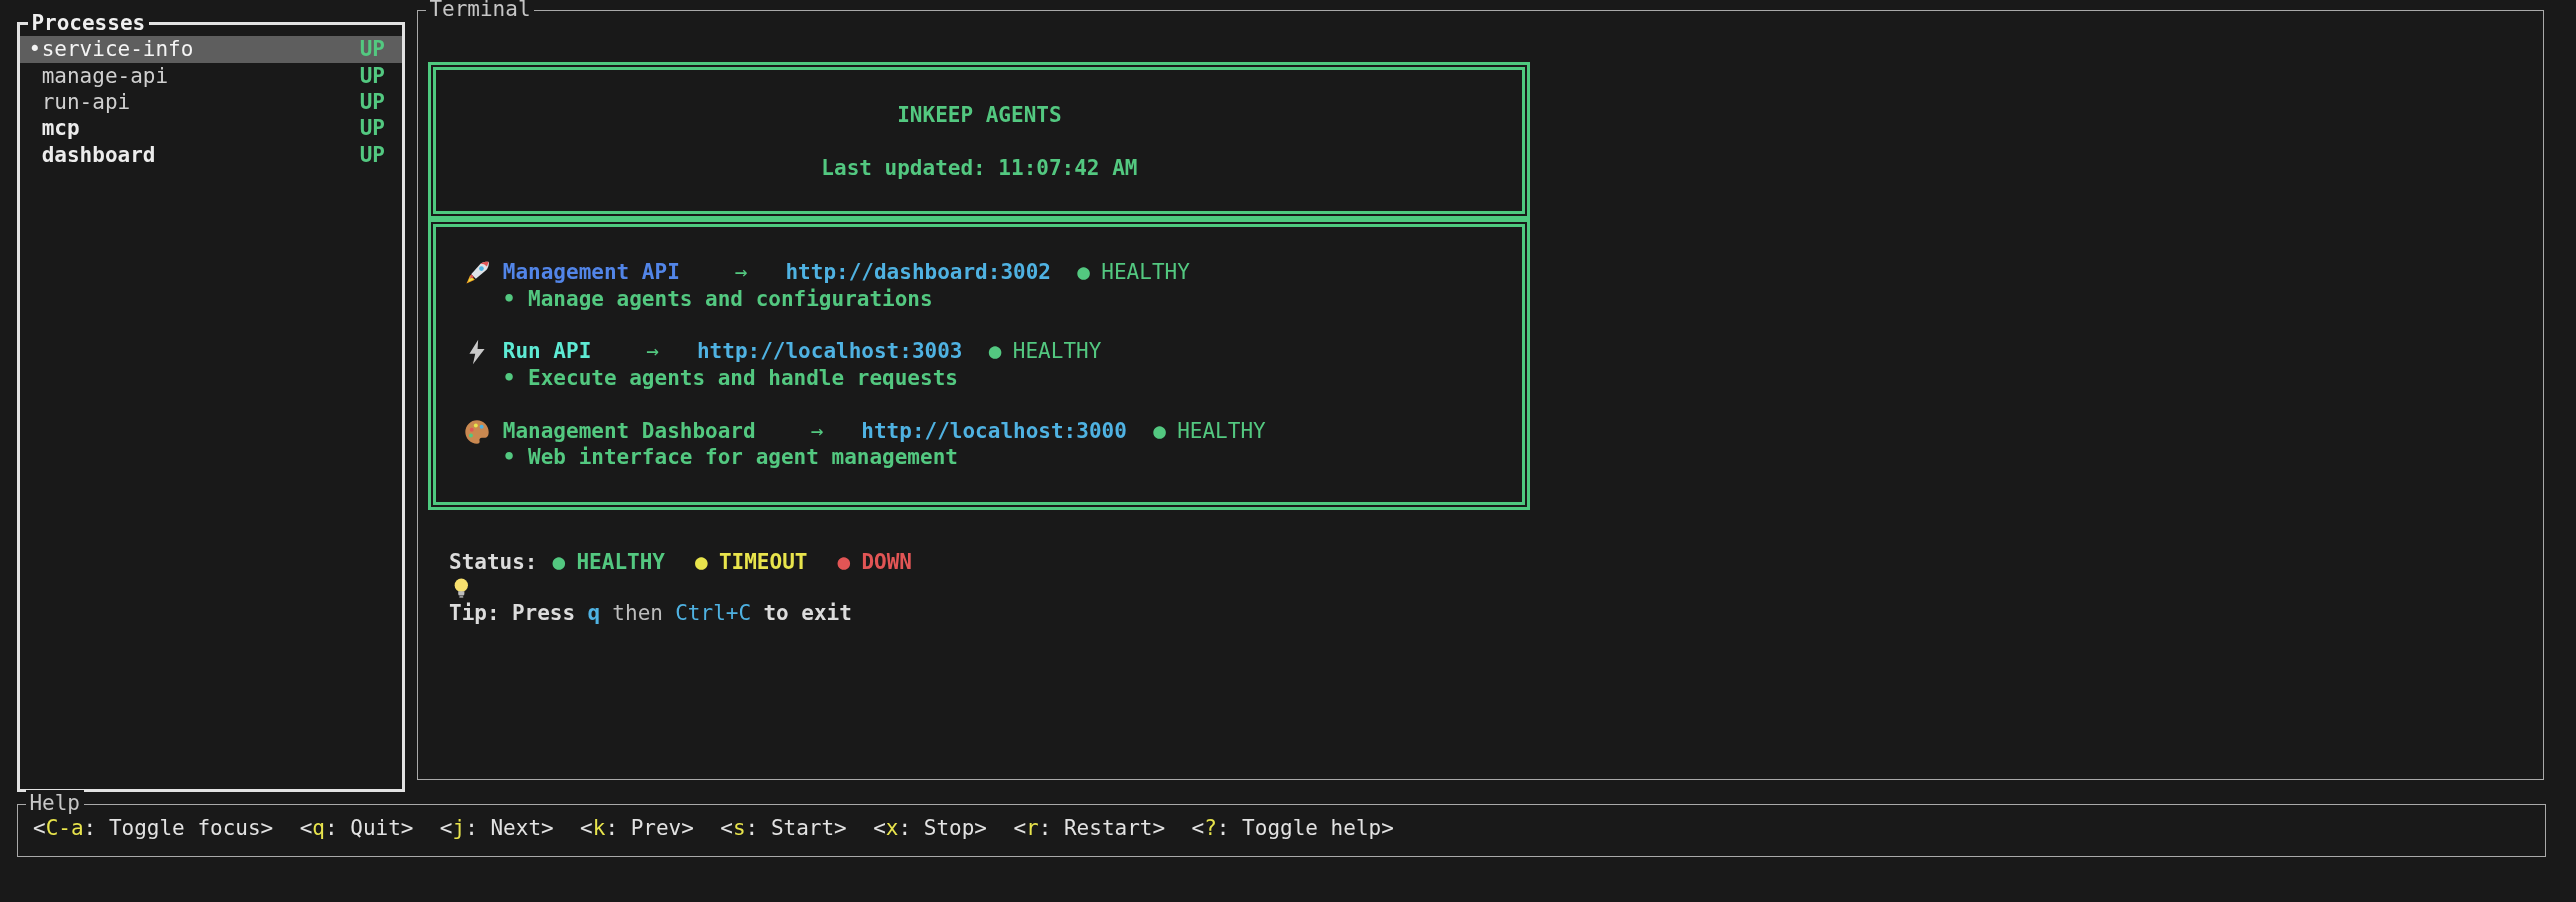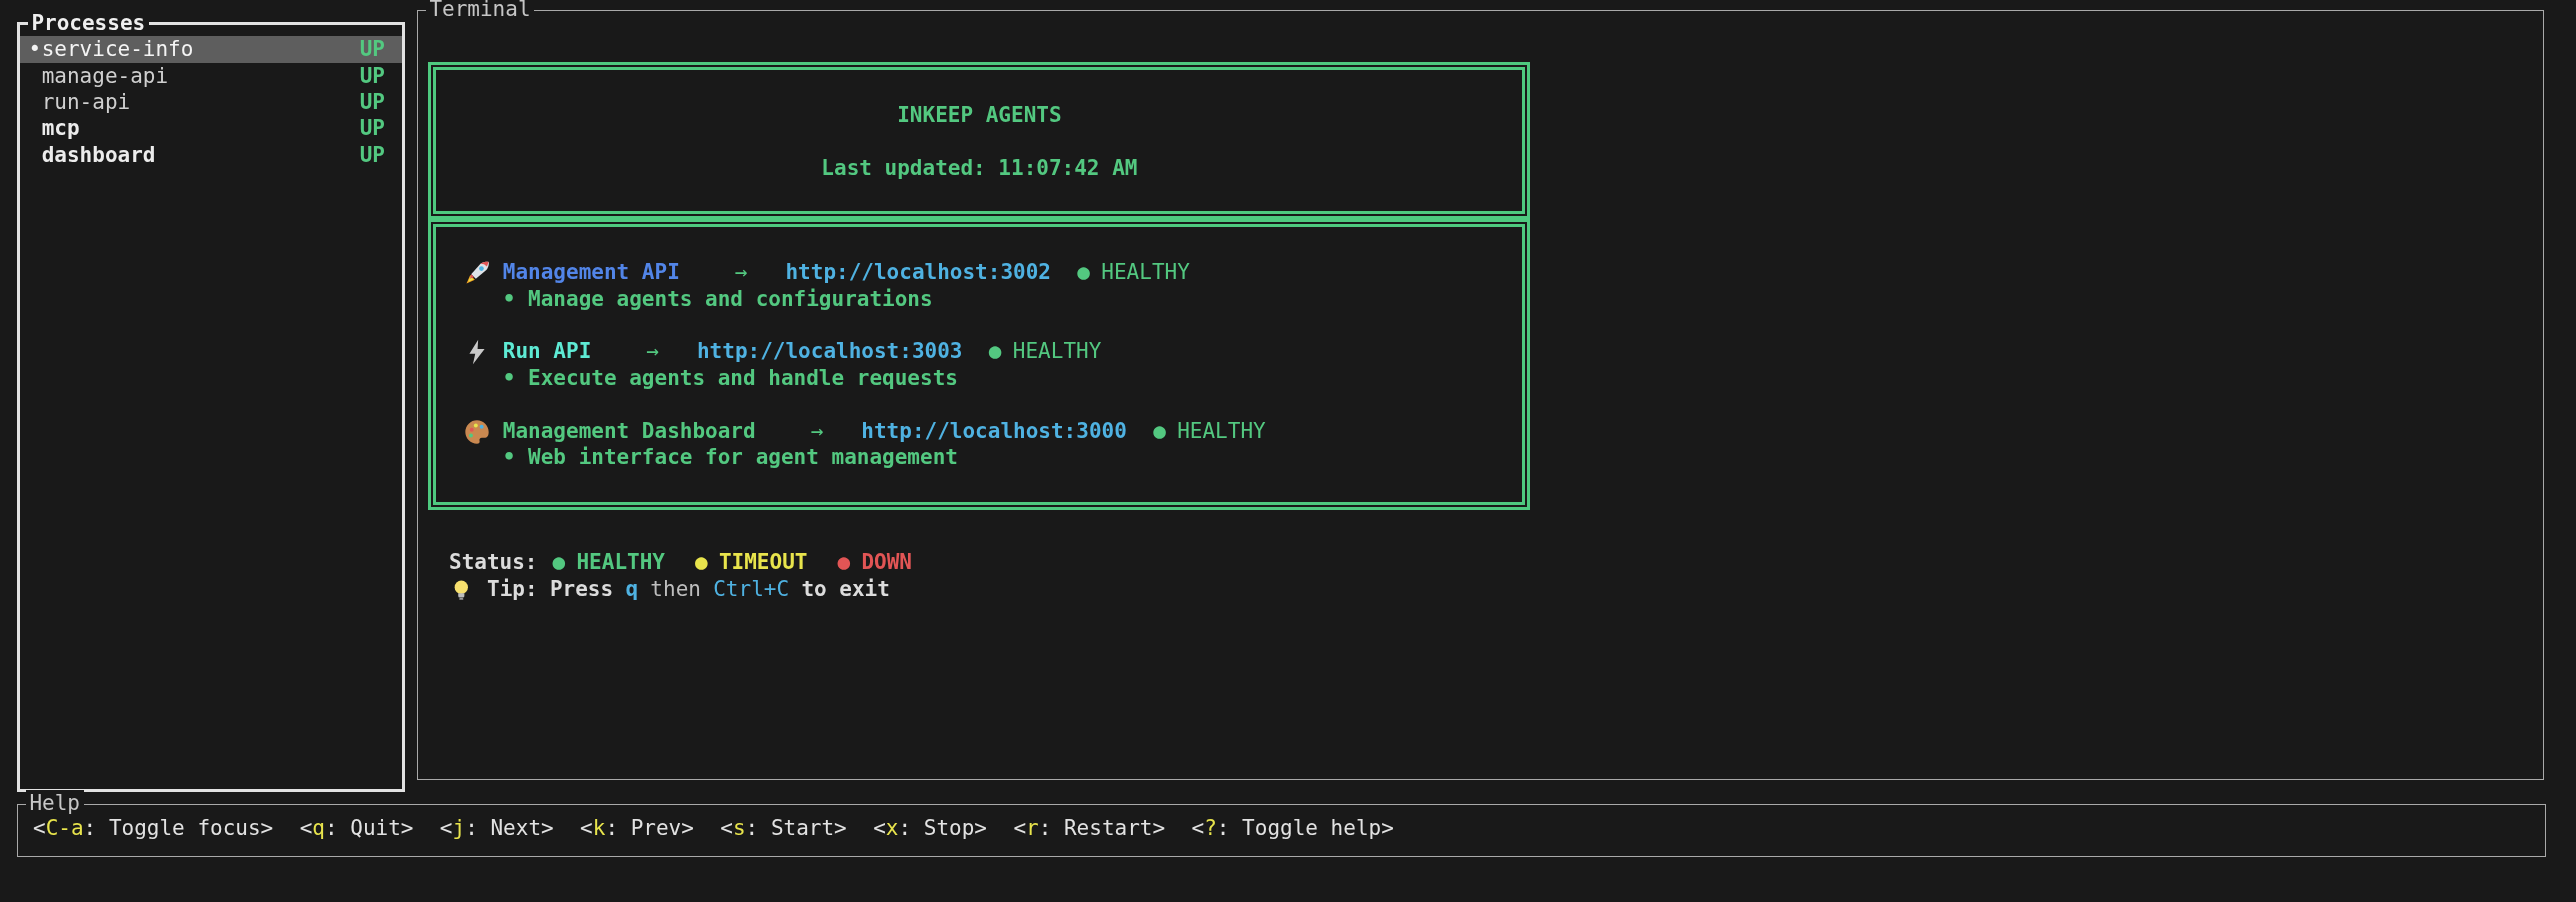--- a/index.html
+++ b/index.html
@@ -67,21 +67,21 @@
   .svc-url { color:#4fb2e2; font-weight:bold; }
   .svc-dot { color:#53c880; margin-left:26.4px; }
   .svc-status { color:#53c880; margin-left:11.3px; }
   .svc-desc { height:26.4px; line-height:26.4px; padding-left:40px; color:#53c880; font-weight:bold; white-space:pre; }
 
   .legend { margin:39px 0 0 31px; height:26.4px; line-height:26.4px; display:flex; align-items:center; white-space:pre; }
   .legend-label { font-weight:bold; color:#dcdcdc; margin-right:15px; }
   .legend-item { margin-right:30px; display:inline-flex; align-items:center; }
   .legend-item .ltext { font-weight:bold; margin-left:11.3px; }
 
-  .tip { margin-left:31px; height:26.4px; line-height:26.4px; display:flex; align-items:flex-end; white-space:pre; }
+  .tip { margin-left:31px; height:26.4px; line-height:26.4px; display:flex; align-items:flex-start; white-space:pre;flex-direction:column; }
   .tip-icon { width:38px; display:inline-flex; align-items:center; }
   .tip-icon svg { width:24.6px; height:24.6px; }
   .tseg { margin-right:12.3px; }
   .tseg.bold-white { font-weight:bold; color:#dcdcdc; }
   .tseg.white { color:#bdbdbd; }
   .tseg.bold-cyan { font-weight:bold; color:#4fb2e2; }
   .tseg.cyan { color:#4fb2e2; }
 
   
   .help-line { padding-left:15px; line-height:47px; white-space:pre; color:#e2e2e2; }
@@ -112,21 +112,21 @@
 
   <div class="tbox" id="tbox2">
       <div class="svc-block">
         <div class="svc-line"><span class="svc-icon"><svg viewBox="0 0 24 24">
               <path d="M3 21l3.2-7.2 4 4L3 21z" fill="#f5a623"></path>
               <path d="M4.5 19.5l2-4.4 2.4 2.4-4.4 2z" fill="#e8e44c"></path>
               <path d="M7 13 L15 4 C17.5 2.2 21.5 2 22 2.5 C22.5 3 22 7 20 9.5 L11 17 Z" fill="#dfe3e8"></path>
               <path d="M15 4 C17.5 2.2 21.5 2 22 2.5 L20.5 6.5 18 4.5 Z" fill="#e25555"></path>
               <circle cx="15.8" cy="8.2" r="2" fill="#4fb2e2"></circle>
               <path d="M7 13 L9.5 15.5 6 17 Z" fill="#e25555"></path>
-            </svg></span><span class="svc-name" style="color: rgb(82, 133, 232);">Management API</span><span class="svc-arrow">→</span><span class="svc-url">http://localhost:3002</span><span class="svc-dot">●</span><span class="svc-status">HEALTHY</span></div>
+            </svg></span><span class="svc-name" style="color: rgb(82, 133, 232);">Management API</span><span class="svc-arrow">→</span><span class="svc-url">http://dashboard:3002</span><span class="svc-dot">●</span><span class="svc-status">HEALTHY</span></div>
         <div class="svc-desc">• Manage agents and configurations</div>
       </div>
       <div class="svc-block">
         <div class="svc-line"><span class="svc-icon"><svg viewBox="0 0 24 24">
               <polygon points="13,1.5 5.5,13.5 10.5,13.5 8.5,22.5 18.5,9.5 12.5,9.5" fill="#c9c9c9"></polygon>
             </svg></span><span class="svc-name" style="color: #5eead4;">Run API</span><span class="svc-arrow">→</span><span class="svc-url">http://localhost:3003</span><span class="svc-dot">●</span><span class="svc-status">HEALTHY</span></div>
         <div class="svc-desc">• Execute agents and handle requests</div>
       </div>
       <div class="svc-block">
         <div class="svc-line"><span class="svc-icon"><svg viewBox="0 0 24 24">

